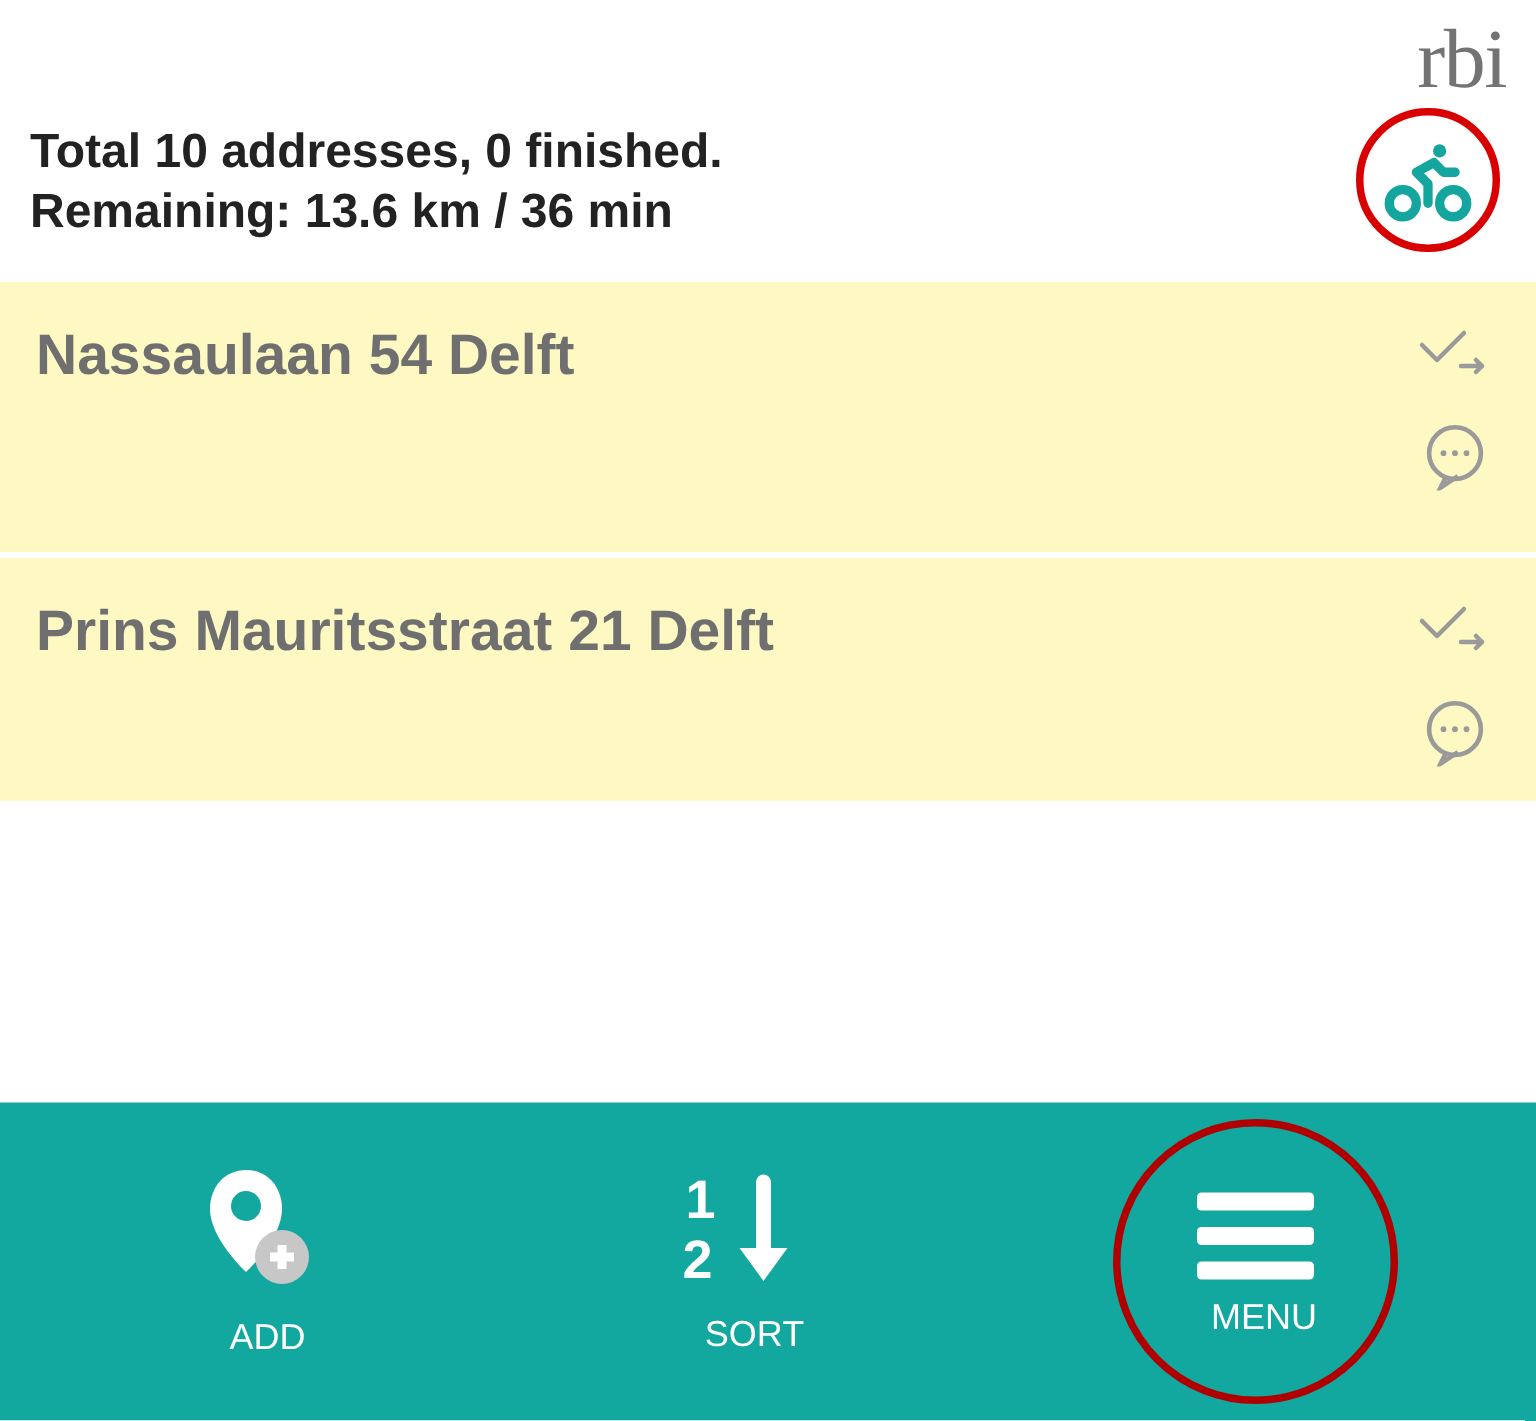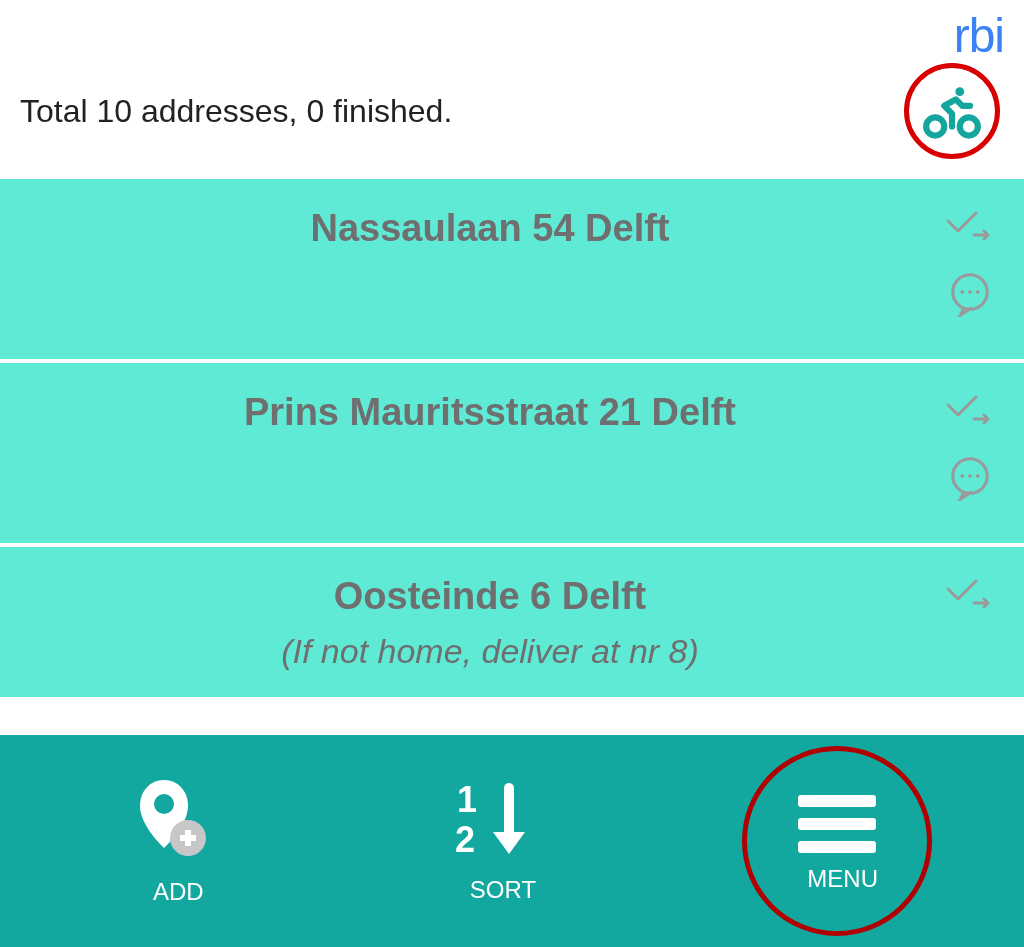--- a/index.html
+++ b/index.html
@@ -11,30 +11,32 @@
       display: flex;
       flex-direction: column;
       overflow: hidden;
     }
     .top-bar {
       display: flex;
       justify-content: flex-end;
       padding: 8px 20px 0 20px;
     }
     .logo {
-      color: #3b82f6;
-      font-size: 48px;
+      color: #737373;
+      font-size: 56px;
       font-weight: 400;
       letter-spacing: -1px;
+      font-family: Liberation Serif, serif;
     }
     .header-row {
       display: flex;
       align-items: center;
       justify-content: flex-start;
       padding: 0 20px 20px 20px;
+      font-weight: bold;
     }
     .status-block {
       flex: 1;
     }
     .status-line {
       font-size: 32px;
       color: #222;
       line-height: 1.25;
     }
     .vehicle-btn {
@@ -47,27 +49,26 @@
       justify-content: center;
       margin-right: 4px;
     }
     .list {
       flex: 1;
       display: flex;
       flex-direction: column;
       overflow: hidden;
     }
     .list-item {
-      background: #5eead4;
-      padding: 28px 26px 18px 38px;
+      background: #fef9c3;
+      padding: 28px 26px 18px 24px;
       margin-bottom: 4px;
       display: flex;
       justify-content: space-between;
       min-height: 180px;
-      text-align: center;
     }
     .list-item:last-child {
       min-height: 150px;
     }
     .item-left {
       flex: 1;
     }
     .address {
       font-size: 38px;
       font-weight: 700;
@@ -125,20 +126,21 @@
 </head>
 <body>
 
 <div class="top-bar">
   <div class="logo">rbi</div>
 </div>
 
 <div class="header-row">
   <div class="status-block">
     <div class="status-line">Total 10 addresses, 0 finished.</div>
+    <div class="status-line">Remaining: 13.6 km / 36 min</div>
   </div>
   <div class="vehicle-btn">
     <svg width="62" height="62" viewBox="0 0 24 24" fill="none" stroke="#14a69e" stroke-width="2.4" stroke-linecap="round" stroke-linejoin="round">
       <circle cx="5.5" cy="18" r="3.5"></circle>
       <circle cx="18.5" cy="18" r="3.5"></circle>
       <circle cx="15" cy="4.5" r="1.7" fill="#14a69e" stroke="none"></circle>
       <path d="M12 18 L12 13 L9 10 L13.5 7.5 L16 10 L19 10"></path>
     </svg>
   </div>
 </div>
@@ -184,34 +186,20 @@
           <circle cx="12" cy="11" r="9"></circle>
           <path d="M9 19 L7 23 L13 19" fill="none"></path>
           <circle cx="8" cy="11" r="1" fill="#9a9a9a" stroke="none"></circle>
           <circle cx="12" cy="11" r="1" fill="#9a9a9a" stroke="none"></circle>
           <circle cx="16" cy="11" r="1" fill="#9a9a9a" stroke="none"></circle>
         </svg>
       </span>
     </div>
   </div>
 
-  <div class="list-item">
-    <div class="item-left">
-      <div class="address">Oosteinde 6 Delft</div>
-      <div class="note">(If not home, deliver at nr 8)</div>
-    </div>
-    <div class="item-actions">
-      <span class="icon-action">
-        <svg width="56" height="36" viewBox="0 0 56 36" fill="none" stroke="#9a9a9a" stroke-width="3" stroke-linecap="round" stroke-linejoin="round">
-          <path d="M6 14 L16 24 L34 6"></path>
-          <path d="M32 28 L46 28 L42 24 M46 28 L42 32"></path>
-        </svg>
-      </span>
-    </div>
-  </div>
 
 </div>
 
 <div class="bottom-nav">
 
   <div class="nav-item">
     <svg width="80" height="90" viewBox="0 0 80 90">
       <path d="M32 4 C18 4 8 15 8 30 C8 50 32 72 32 72 C32 72 56 50 56 30 C56 15 46 4 32 4 Z" fill="#ffffff"></path>
       <circle cx="32" cy="28" r="10" fill="#12a79f"></circle>
       <circle cx="56" cy="62" r="18" fill="#c7c7c7"></circle>

